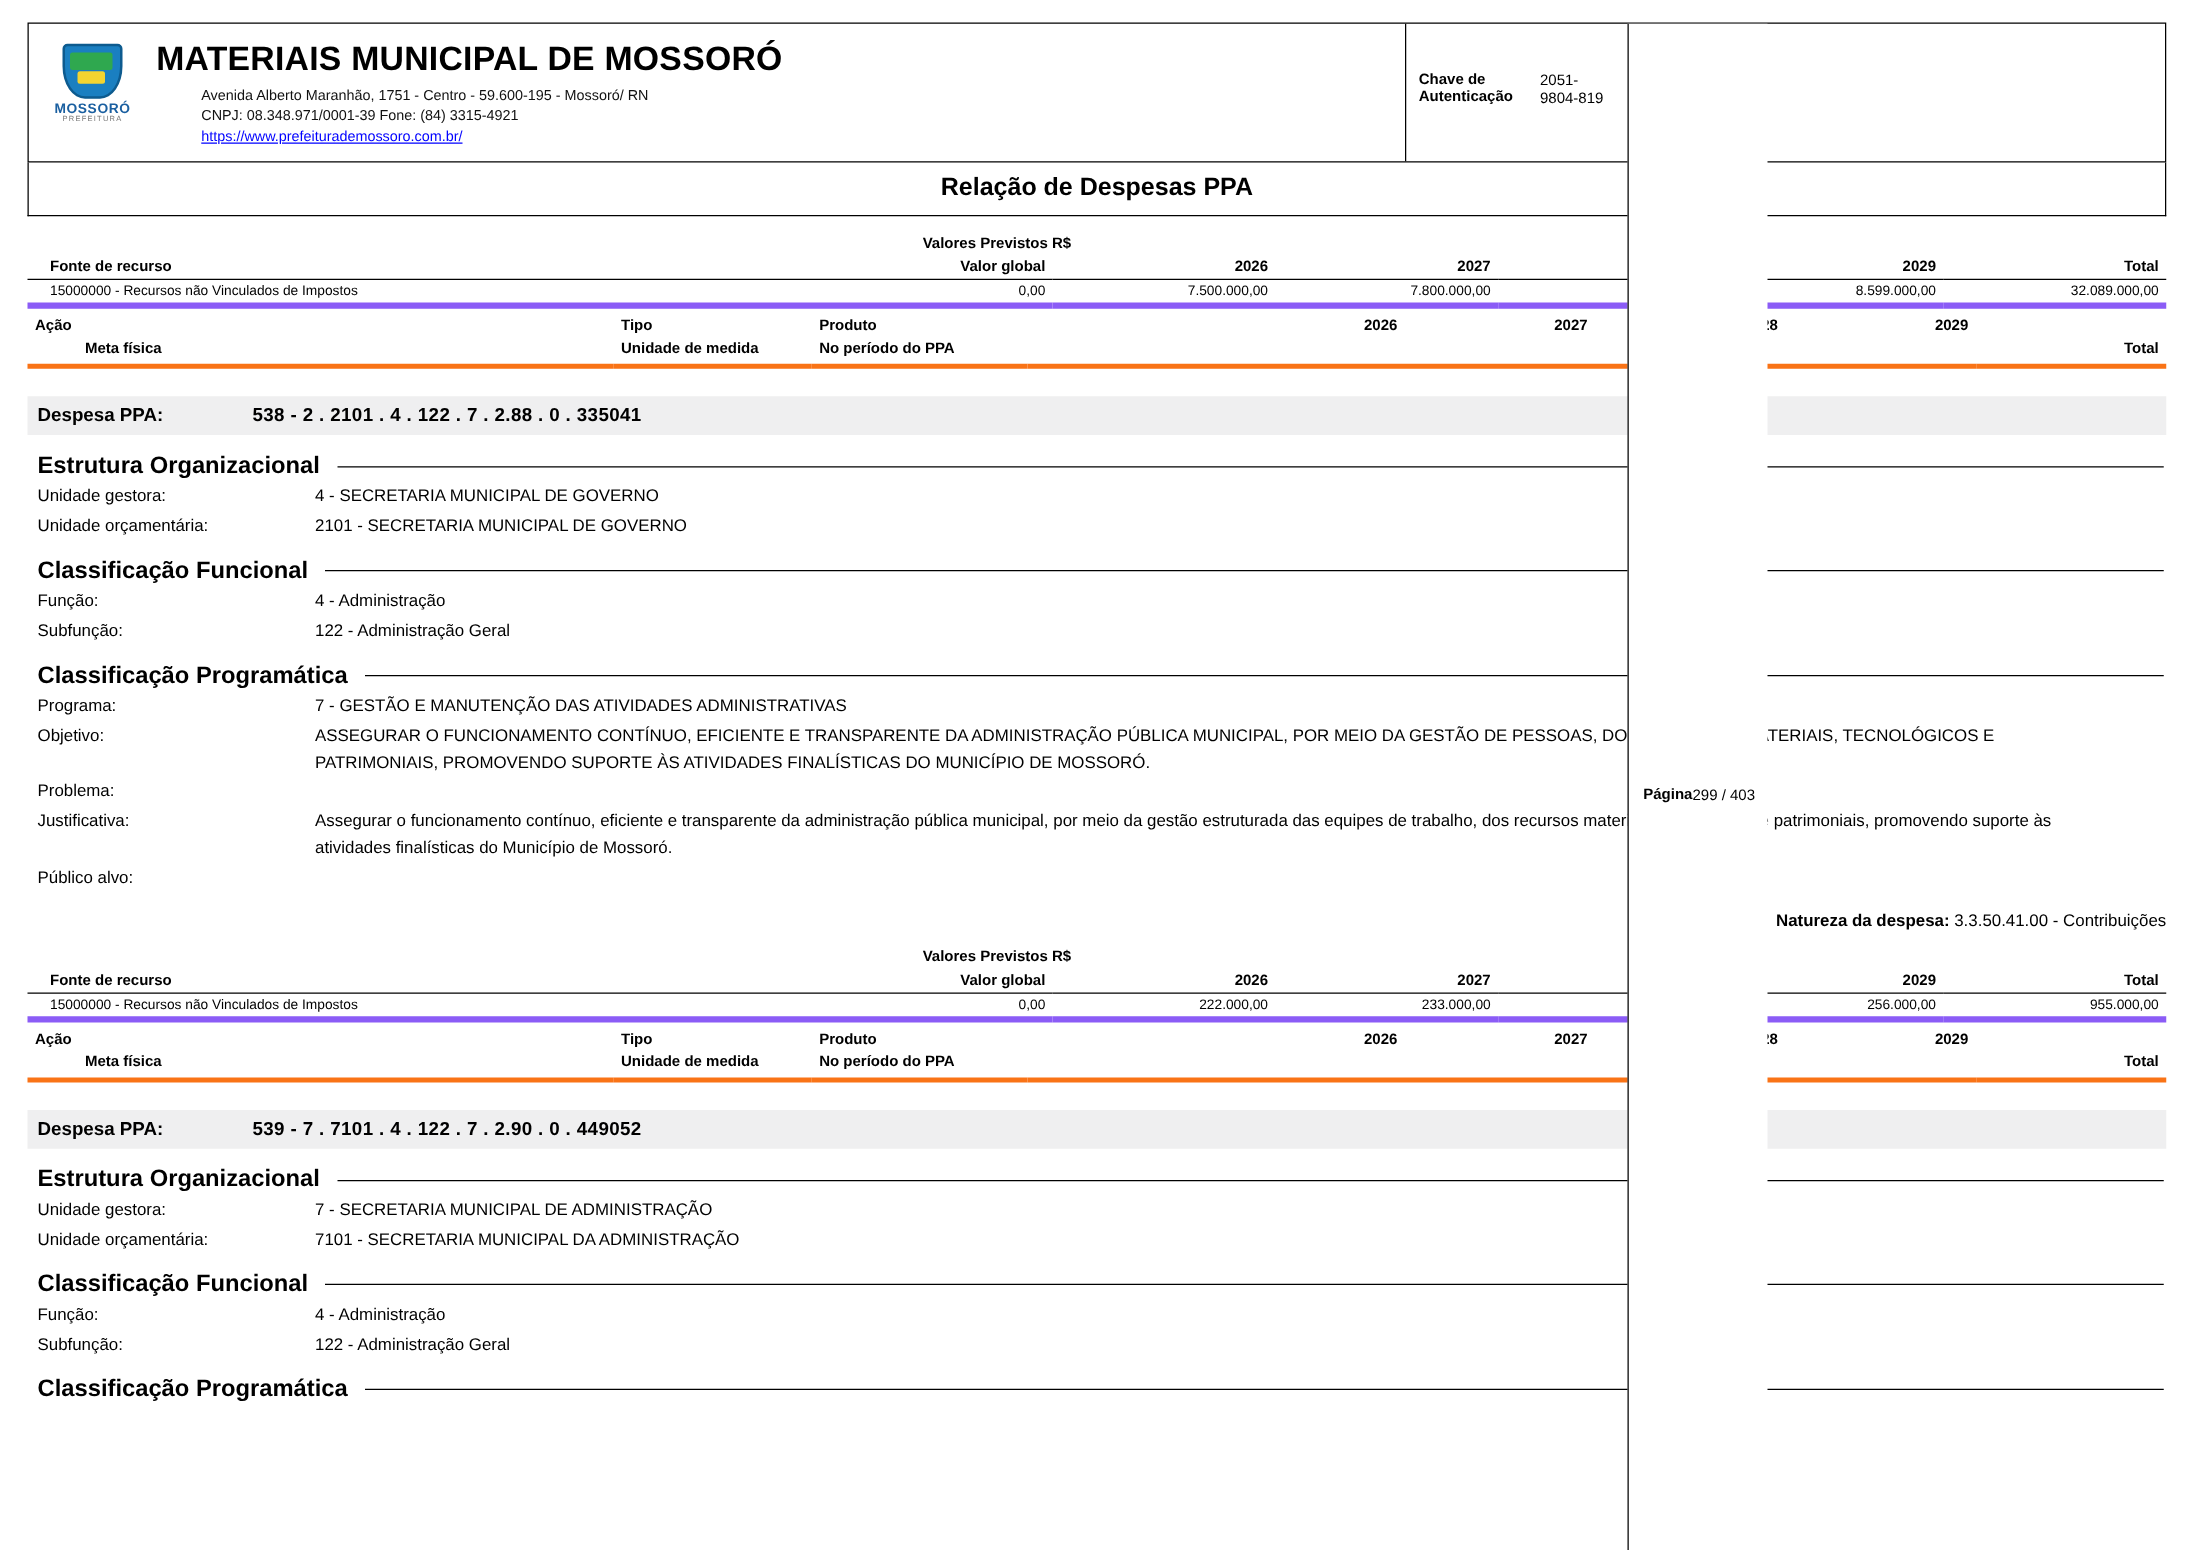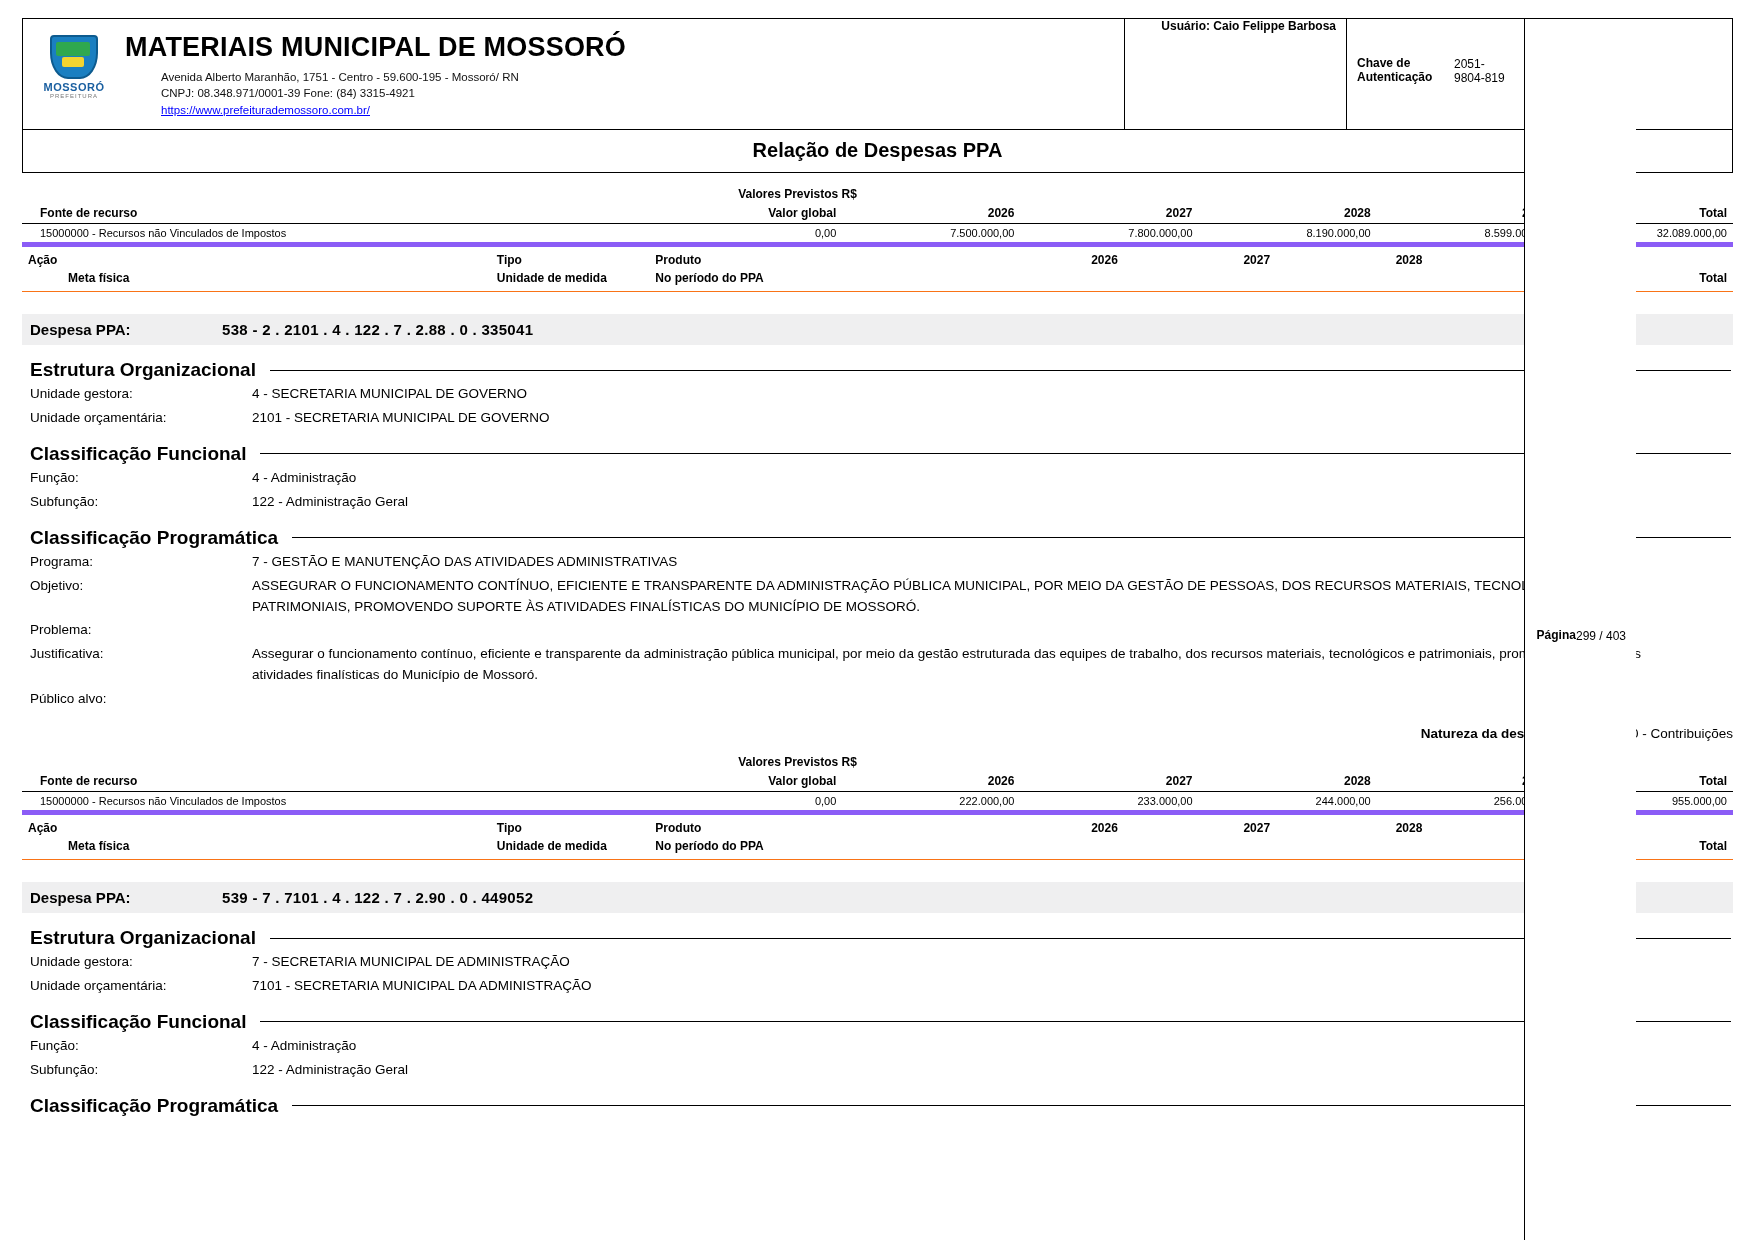--- a/index.html
+++ b/index.html
@@ -180,37 +180,37 @@
     border-collapse: collapse;
     font-size: 12px;
     margin-top: 4px;
   }
   .meta-tbl td, .meta-tbl th {
     padding: 2px 6px;
     font-size: 12px;
     font-weight: bold;
   }
   .meta-tbl .r2 td, .meta-tbl .r2 th {
-    border-bottom: 1px solid #f97316;
+    border-bottom: 4px solid #f97316;
     padding-bottom: 6px;
   }
   .indent { padding-left: 46px !important; }
 
   
   .despesa-bar {
     background: #efeff0;
     display: flex;
     align-items: center;
     padding: 7px 0 7px 0;
     margin-top: 22px;
   }
   .despesa-lbl {
     font-size: 15px;
     font-weight: bold;
-    width: 200px;
+    width: 180px;
     padding-left: 8px;
     box-sizing: border-box;
   }
   .despesa-code {
     font-size: 15px;
     font-weight: bold;
     letter-spacing: .3px;
   }
 
   .sec-head {
@@ -266,23 +266,20 @@
         <div class="submark">PREFEITURA</div>
       </div>
       <div class="org-block">
         <div class="org-title">MATERIAIS MUNICIPAL DE MOSSORÓ</div>
         <div class="org-line">Avenida Alberto Maranhão, 1751 - Centro - 59.600-195 - Mossoró/ RN</div>
         <div class="org-line">CNPJ: 08.348.971/0001-39 Fone: (84) 3315-4921</div>
         <div class="org-line"><a href="#">https://www.prefeiturademossoro.com.br/</a></div>
       </div>
     </div>
     <div class="header-right">
-      <div class="hr-cell user">
-        <div class="val">Usuário: Caio Felippe Barbosa</div>
-      </div>
       <div class="hr-cell auth">
         <div class="lbl">Chave de Autenticação</div>
         <div class="val">2051-9804-819</div>
       </div>
       <div class="hr-cell page">
         <div class="lbl">Página</div>
         <div class="val">299 / 403</div>
       </div>
     </div>
   </div>

